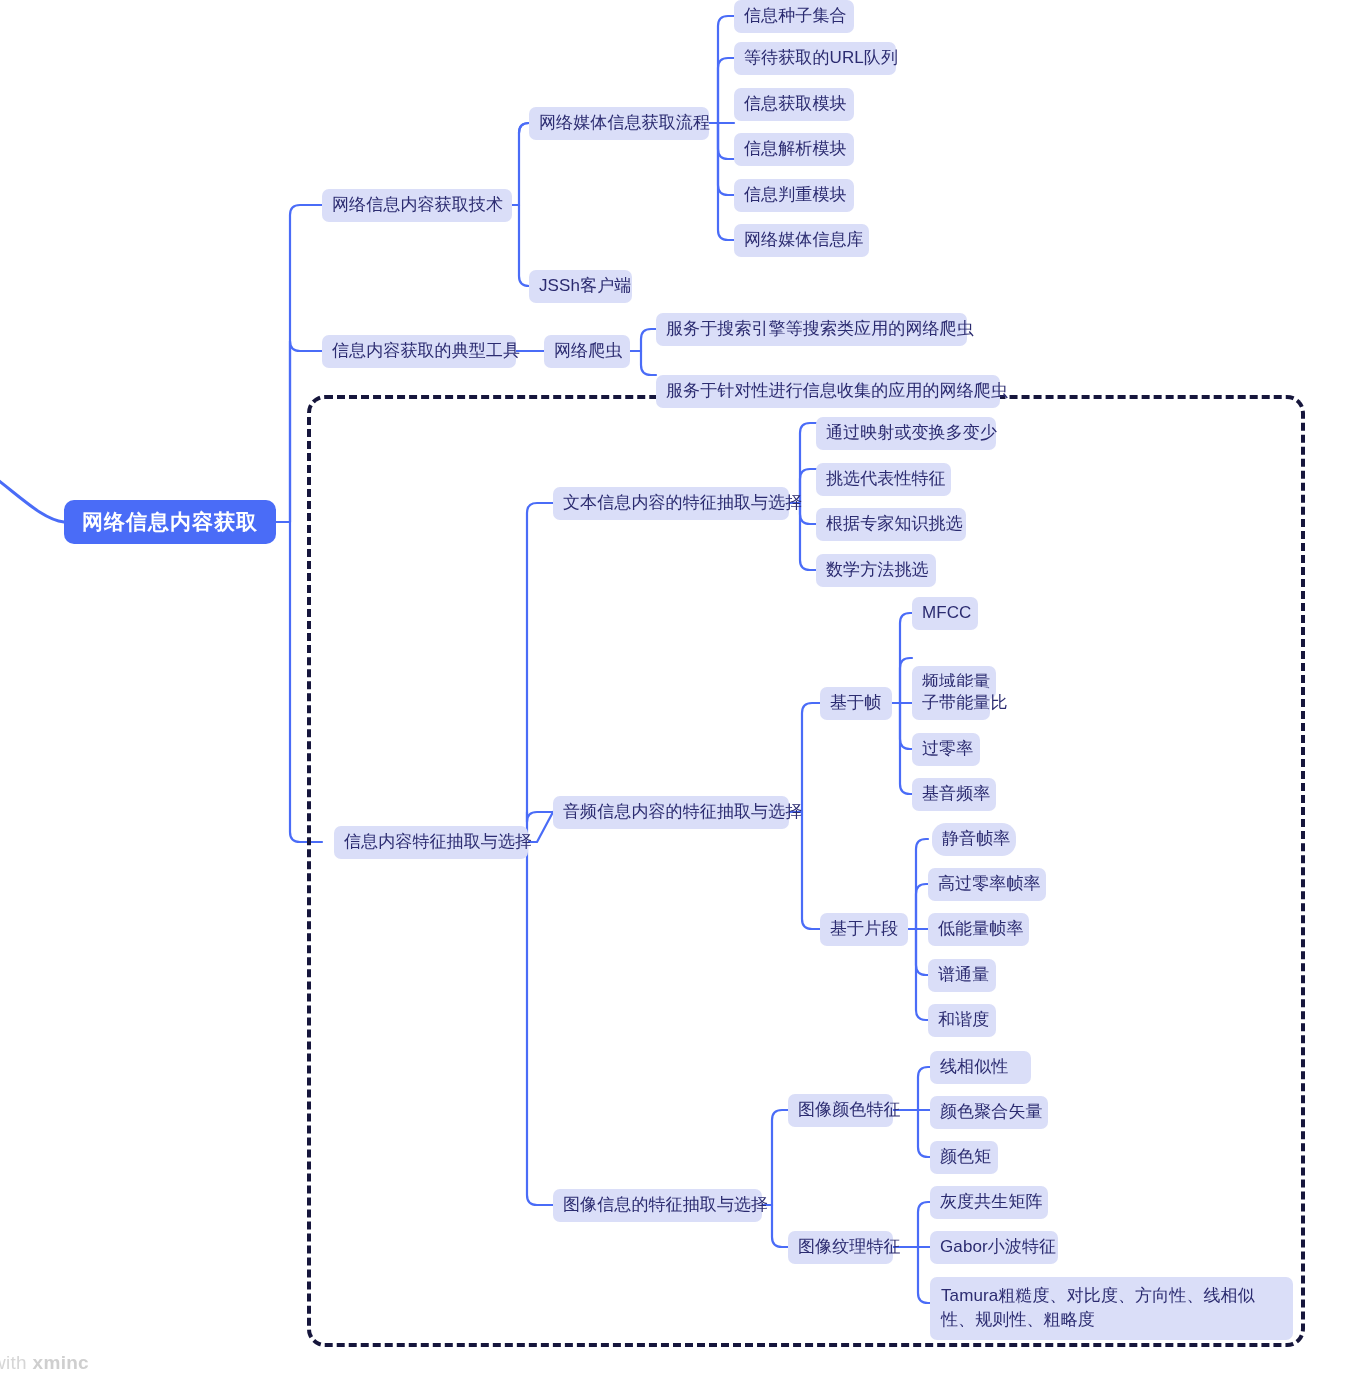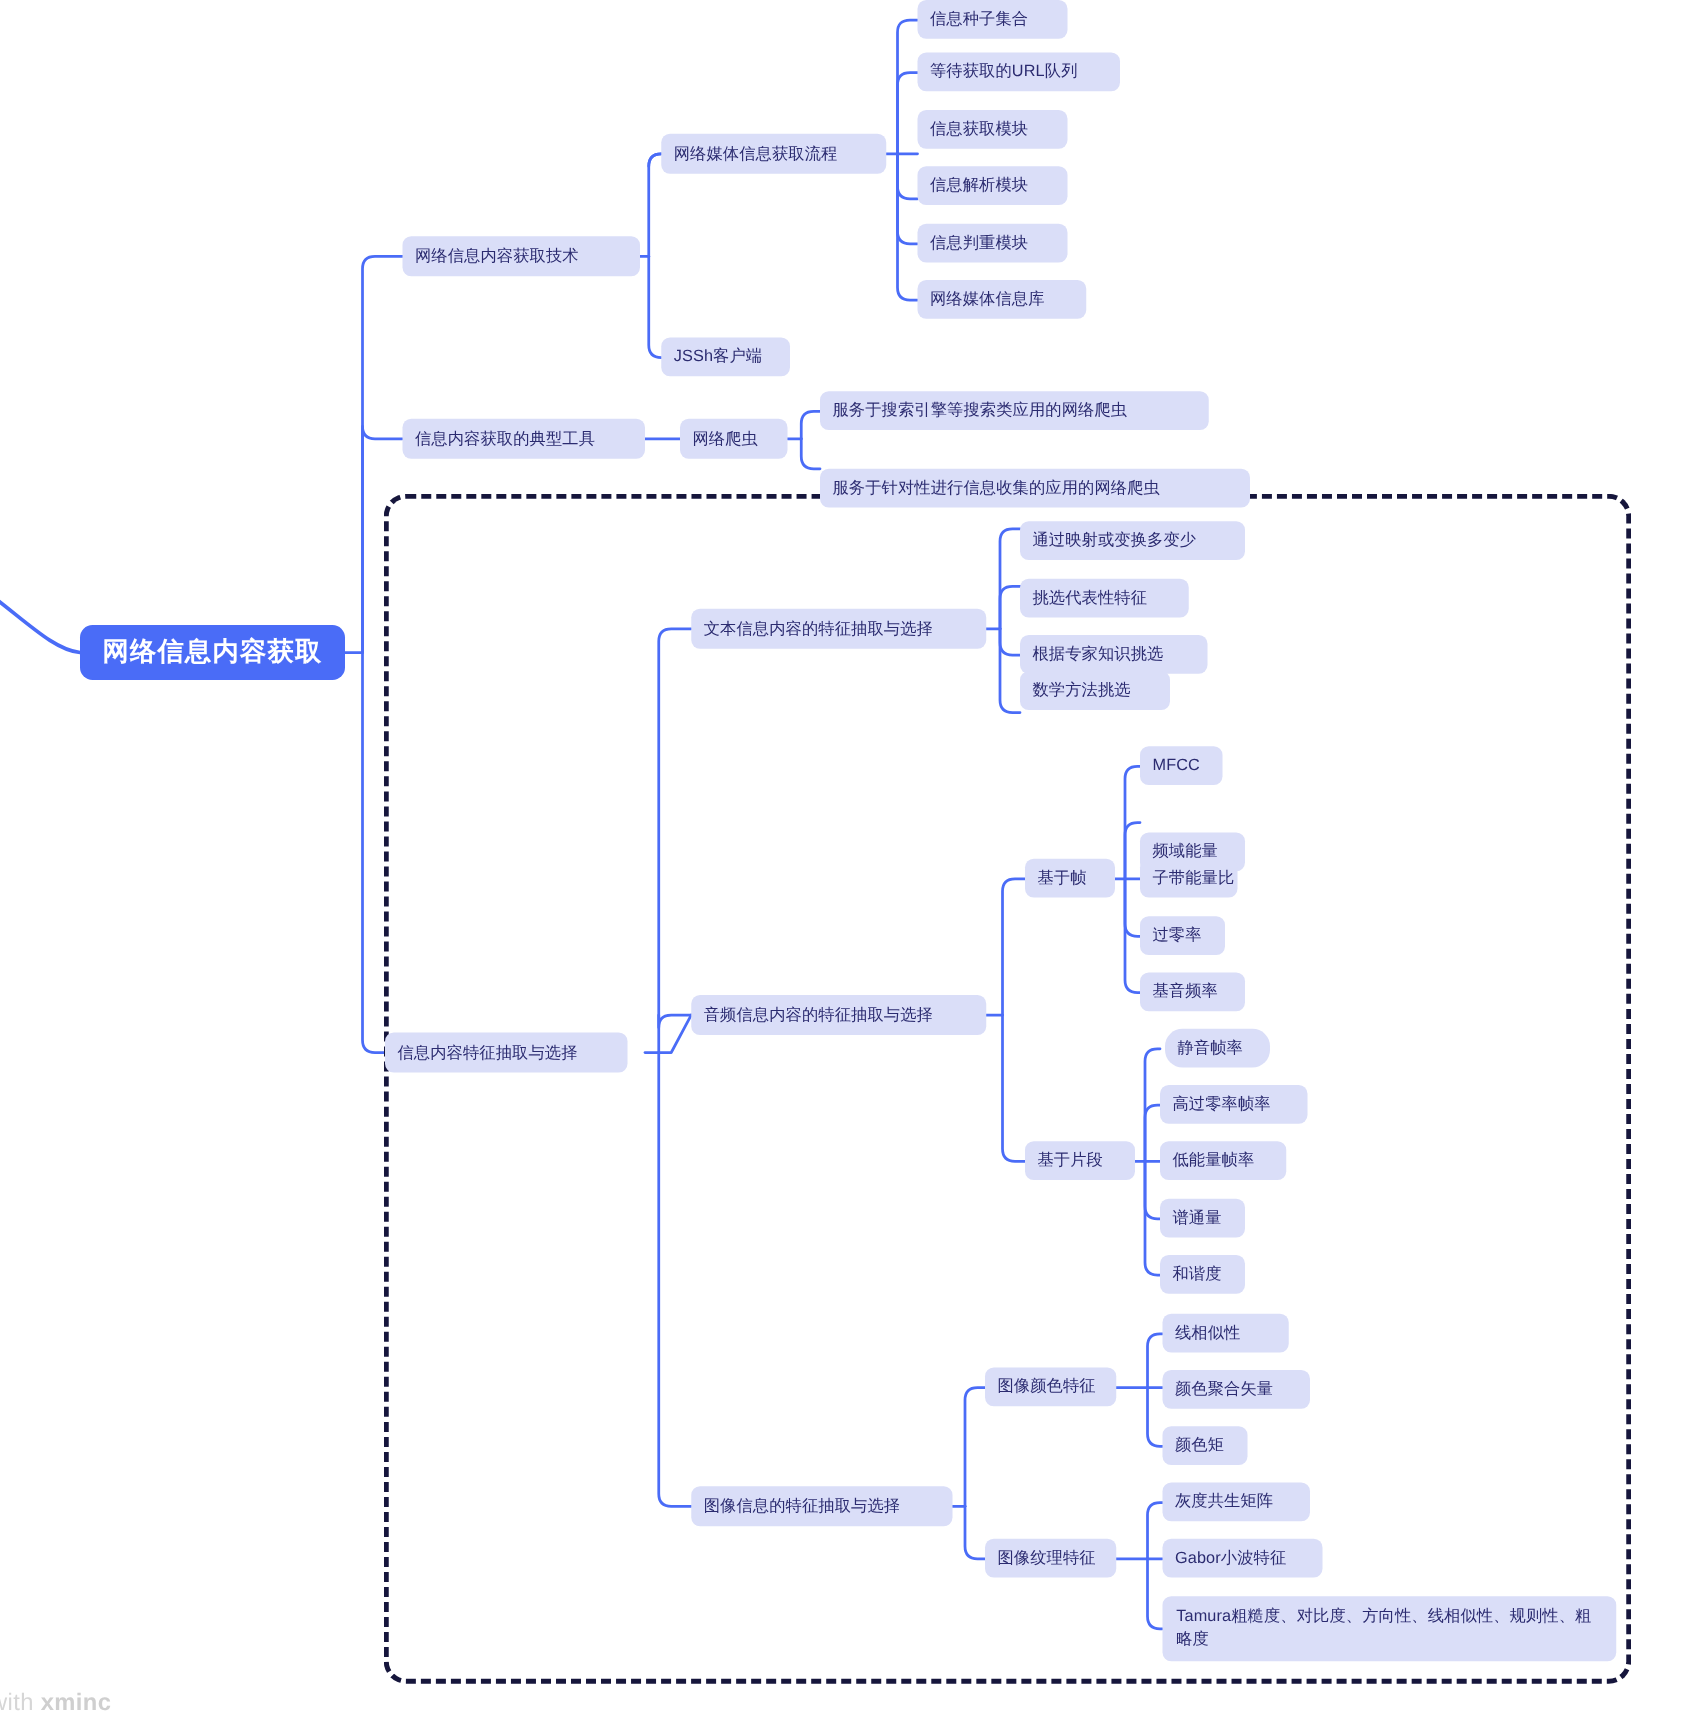--- a/index.html
+++ b/index.html
@@ -25,21 +25,21 @@
     pointer-events: none;
   }
   .node {
     position: absolute;
     box-sizing: border-box;
     display: flex;
     align-items: center;
     border-radius: 7px;
     background: #dadef8;
     color: #2b2b70;
-    font-size: 13px;
+    font-size: 17px;
     line-height: 1.32;
     letter-spacing: 0.1px;
     padding: 5px 10px 6px 10px;
     white-space: nowrap;
   }
   .node.root {
     background: #4a6cf7;
     color: #ffffff;
     font-size: 21px;
     font-weight: 600;
@@ -192,36 +192,36 @@
       </div>
       <div class="node" style="left: 544px; top: 335px; width: 86px; min-height: 32px;">
         <span>网络爬虫</span>
       </div>
       <div class="node" style="left: 656px; top: 313px; width: 311px; min-height: 31px;">
         <span>服务于搜索引擎等搜索类应用的网络爬虫</span>
       </div>
       <div class="node" style="left: 656px; top: 359px; width: 344px; min-height: 31px; margin-top: 16px;">
         <span>服务于针对性进行信息收集的应用的网络爬虫</span>
       </div>
-      <div class="node" style="left: 308px; top: 826px; width: 194px; min-height: 32px;">
+      <div class="node" style="left: 334px; top: 826px; width: 194px; min-height: 32px;">
         <span>信息内容特征抽取与选择</span>
       </div>
       <div class="node" style="left: 553px; top: 487px; width: 236px; min-height: 32px;">
         <span>文本信息内容的特征抽取与选择</span>
       </div>
       <div class="node" style="left: 816px; top: 417px; width: 180px; min-height: 31px;">
         <span>通过映射或变换多变少</span>
       </div>
       <div class="node" style="left: 816px; top: 463px; width: 135px; min-height: 31px;">
         <span>挑选代表性特征</span>
       </div>
       <div class="node" style="left: 816px; top: 508px; width: 150px; min-height: 31px;">
         <span>根据专家知识挑选</span>
       </div>
-      <div class="node" style="left: 816px; top: 537px; width: 120px; min-height: 31px;">
+      <div class="node" style="left: 816px; top: 554px; width: 120px; min-height: 31px;">
         <span>数学方法挑选</span>
       </div>
       <div class="node" style="left: 553px; top: 796px; width: 236px; min-height: 32px;">
         <span>音频信息内容的特征抽取与选择</span>
       </div>
       <div class="node" style="left: 820px; top: 687px; width: 72px; min-height: 31px;">
         <span>基于帧</span>
       </div>
       <div class="node" style="left: 912px; top: 597px; width: 66px; min-height: 31px;">
         <span>MFCC</span>

